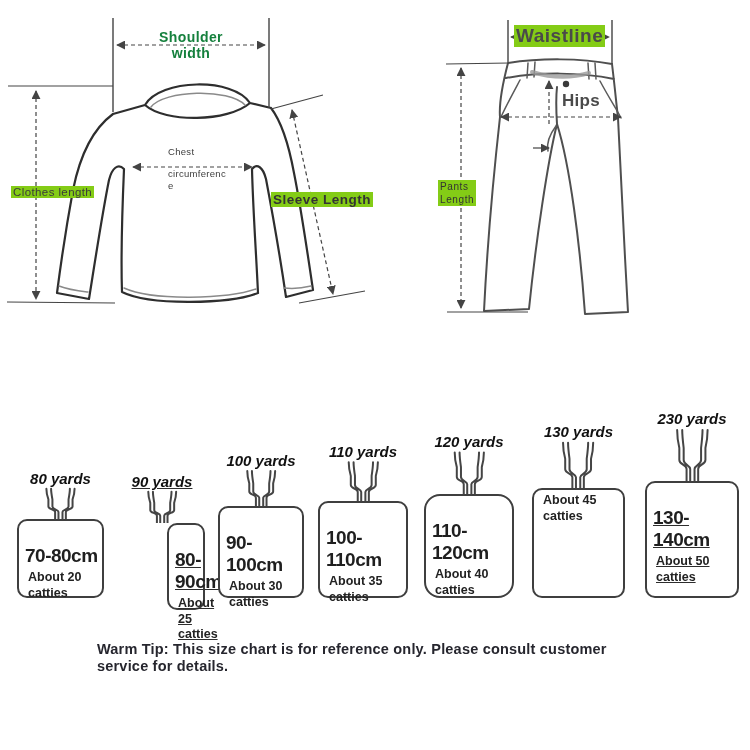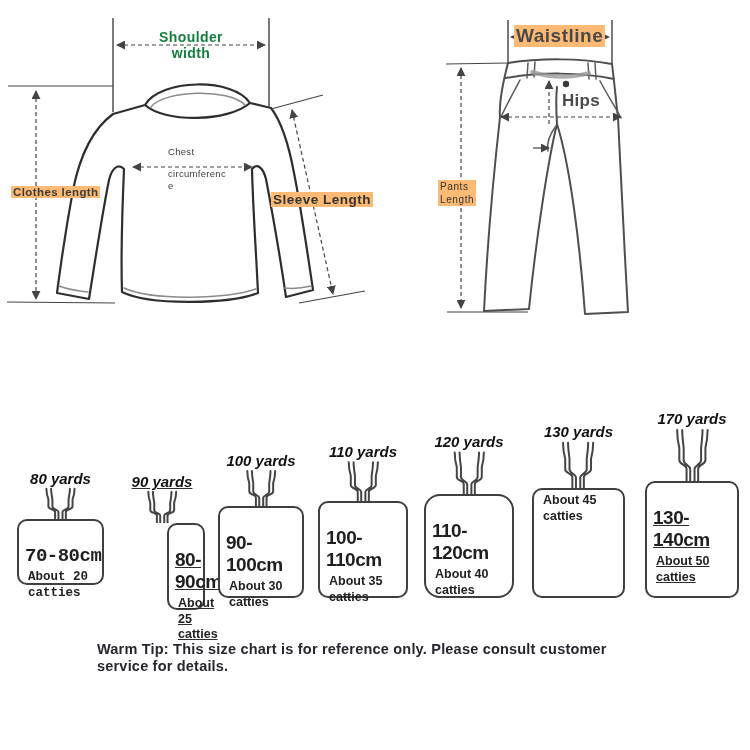--- a/index.html
+++ b/index.html
@@ -1,26 +1,26 @@
 <!DOCTYPE html>
 <html><head>
 <meta charset="utf-8">
 <style>
   html,body{margin:0;padding:0;background:#ffffff;}
   .stage{position:relative;width:750px;height:750px;background:#fff;overflow:hidden;
          font-family:"Liberation Sans",sans-serif;color:#2d2d2d;}
   .stage svg.bg{position:absolute;left:0;top:0;}
   .lbl{position:absolute;white-space:nowrap;}
   .pre{white-space:pre-line;}
-  .maskbg{background:#fdba74;padding:0 2px;}
+  .maskbg{background:#84cc16;padding:0 2px;}
 
   
   .shoulder-lbl{left:150px;top:29px;width:82px;text-align:center;font-size:14px;font-weight:bold;
                 line-height:16px;color:#15803d;letter-spacing:.4px;}
-  .clothes-lbl{left:11px;top:186px;font-size:11.5px;font-weight:bold;color:#3a3a3a;letter-spacing:.4px;text-align:center;}
+  .clothes-lbl{left:11px;top:186px;font-size:11.5px;font-weight:normal;color:#3a3a3a;letter-spacing:.4px;text-align:center;}
   .chest-lbl{left:168px;top:146px;font-size:9.5px;color:#3d3d3d;letter-spacing:.3px;}
   .circ-lbl{left:168px;top:168px;font-size:9.5px;color:#3d3d3d;line-height:12px;letter-spacing:.3px;}
   .circ-lbl span{display:block;}
   .sleeve-lbl{left:271px;top:192px;font-size:13.5px;font-weight:bold;color:#333;letter-spacing:.5px;}
   .waist-lbl{left:514px;top:25px;font-size:19px;font-weight:bold;color:#4a4a4a;letter-spacing:.5px;}
   .hips-lbl{left:562px;top:91px;font-size:17px;font-weight:bold;color:#4a4a4a;letter-spacing:.3px;}
   .pants-len-lbl{left:438px;top:180px;font-size:10px;color:#333;line-height:13px;letter-spacing:.6px;}
 
   
   .bottle{position:absolute;}
@@ -130,21 +130,21 @@
   <div class="lbl waist-lbl maskbg">Waistline</div>
   <div class="lbl hips-lbl">Hips</div>
   <div class="lbl pants-len-lbl pre maskbg">Pants
 Length</div>
 
   <div class="bottle" style="left:17px;top:470px;width:87px;">
     <div class="yards">80 yards</div>
     <svg class="spool" style="height:32px;" viewBox="0 0 70 54" preserveAspectRatio="none">
         <use href="#spool-shape"></use>
       </svg>
-    <div class="bd" style="height:66px;font-family:Liberation Mono, monospace;">
+    <div class="bd" style="height:79px;">
       <div class="cm">70-80cm</div>
       <div class="about first">About 20</div>
       <div class="about">catties</div>
     </div>
   </div>
 
   <div class="bottle" style="left:119px;top:473px;width:86px;text-decoration:underline;">
     <div class="yards">90 yards</div>
     <svg class="spool" style="height:33px;" viewBox="0 0 70 54" preserveAspectRatio="none">
         <use href="#spool-shape"></use>
@@ -197,21 +197,21 @@
     <svg class="spool" style="height:48px;" viewBox="0 0 70 54" preserveAspectRatio="none">
         <use href="#spool-shape"></use>
       </svg>
     <div class="bd" style="height:110px;">
       <div class="about first">About 45</div>
       <div class="about">catties</div>
     </div>
   </div>
 
   <div class="bottle" style="left:645px;top:410px;width:94px;">
-    <div class="yards">170 yards</div>
+    <div class="yards">230 yards</div>
     <svg class="spool" style="height:54px;" viewBox="0 0 70 54" preserveAspectRatio="none">
         <use href="#spool-shape"></use>
       </svg>
     <div class="bd" style="height:117px;text-decoration:underline;">
       <div class="cm">130-140cm</div>
       <div class="about first">About 50</div>
       <div class="about">catties</div>
     </div>
   </div>
 

